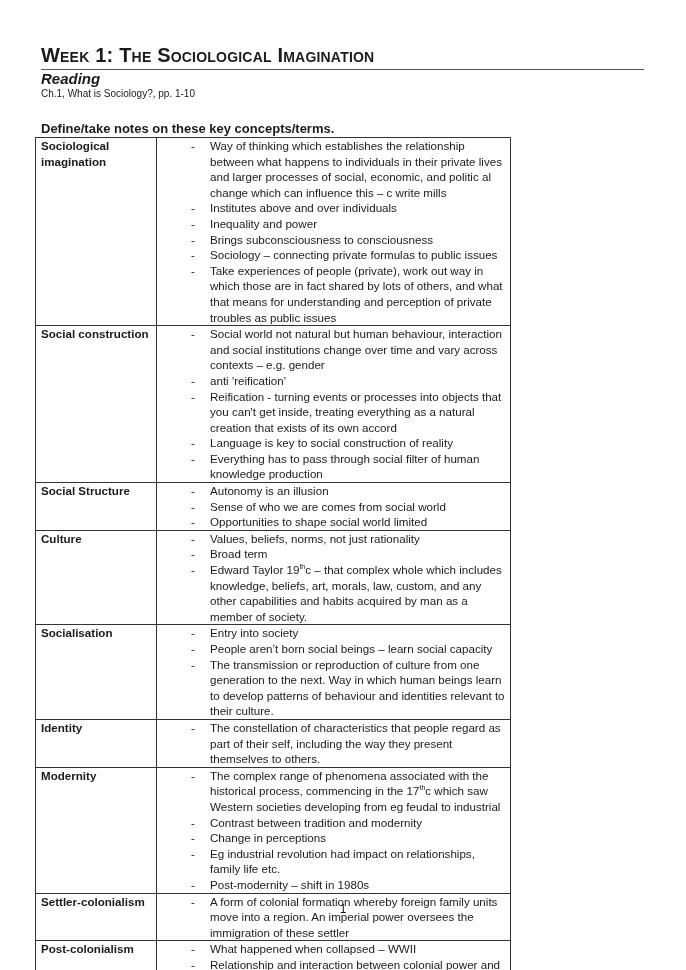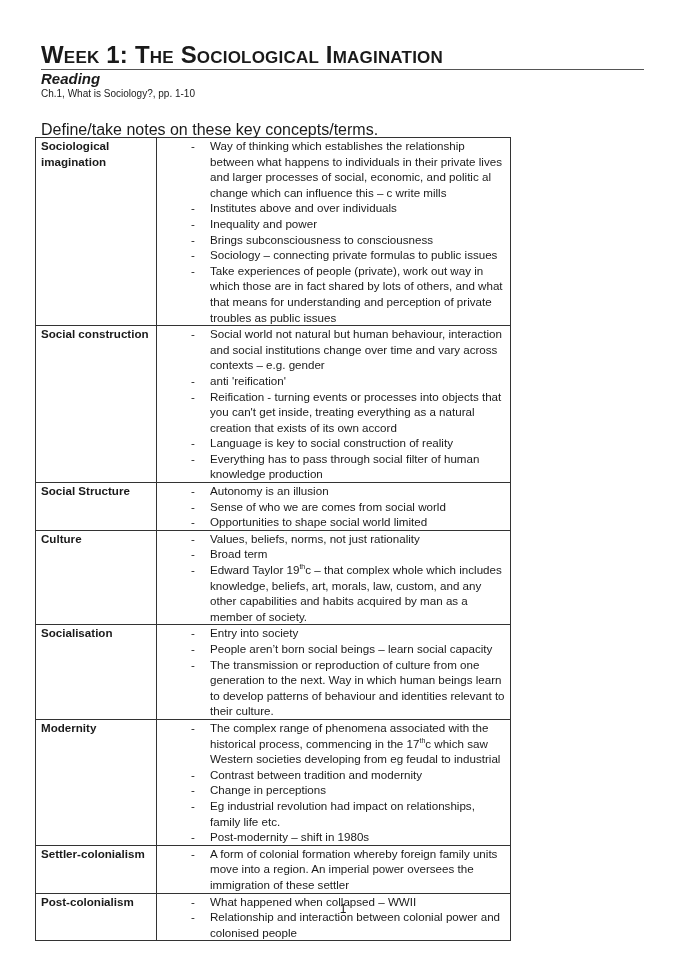--- a/index.html
+++ b/index.html
@@ -2,33 +2,33 @@
 <html><head>
 <meta charset="utf-8">
 <style>
   html, body { margin: 0; padding: 0; background: #ffffff; }
   body {
     width: 686px; height: 970px; position: relative; overflow: hidden;
     font-family: "Liberation Sans", sans-serif; color: #1a1a1a;
   }
   .title {
     position: absolute; left: 41px; top: 44px; width: 603px;
-    font-size: 24px; font-weight: bold; letter-spacing: 0.2px;
+    font-size: 20px; font-weight: bold; letter-spacing: 0.2px;
     font-variant: small-caps; line-height: 22px;
     border-bottom: 1.5px solid #555; padding-bottom: 3px;
   }
   .reading-label {
     position: absolute; left: 41px; top: 70px;
     font-size: 15px; font-weight: bold; font-style: italic;
   }
   .reading-text {
     position: absolute; left: 41px; top: 88px; font-size: 10px;
   }
   .define-heading {
-    position: absolute; left: 41px; top: 121px; font-size: 16px; font-weight: normal;
+    position: absolute; left: 41px; top: 121px; font-size: 13px; font-weight: bold;
   }
   table.terms {
     position: absolute; left: 35px; top: 137px; width: 476px;
     border-collapse: collapse; font-size: 11.6px; line-height: 15.6px;
   }
   table.terms td {
     border: 1px solid #333; vertical-align: top; padding: 0 4px 0 5px;
   }
   td.term { width: 111px; font-weight: bold; padding-top: 0; }
   td.notes { padding-left: 0; }
@@ -102,20 +102,28 @@
         <td class="term">Socialisation</td>
         <td class="notes">
           <ul class="bullets">
             <li><span class="dash">-</span><span>Entry into society</span></li>
             <li><span class="dash">-</span><span>People aren’t born social beings – learn social capacity</span></li>
             <li><span class="dash">-</span><span>The transmission or reproduction of culture from one generation to the next. Way in which human beings learn to develop patterns of behaviour and identities relevant to their culture.</span></li>
           </ul>
         </td>
       </tr>
       <tr>
+        <td class="term">Identity</td>
+        <td class="notes">
+          <ul class="bullets">
+            <li><span class="dash">-</span><span>The constellation of characteristics that people regard as part of their self, including the way they present themselves to others.</span></li>
+          </ul>
+        </td>
+      </tr>
+      <tr>
         <td class="term">Modernity</td>
         <td class="notes">
           <ul class="bullets">
             <li><span class="dash">-</span><span>The complex range of phenomena associated with the historical process, commencing in the 17<sup>th</sup>c which saw Western societies developing from eg feudal to industrial</span></li>
             <li><span class="dash">-</span><span>Contrast between tradition and modernity</span></li>
             <li><span class="dash">-</span><span>Change in perceptions</span></li>
             <li><span class="dash">-</span><span>Eg industrial revolution had impact on relationships, family life etc.</span></li>
             <li><span class="dash">-</span><span>Post-modernity – shift in 1980s</span></li>
           </ul>
         </td>

